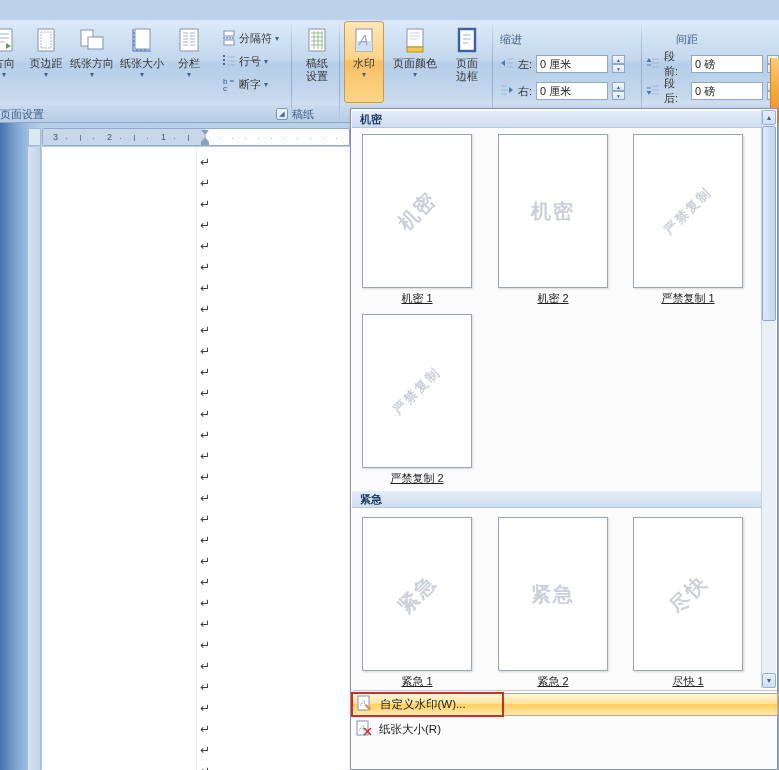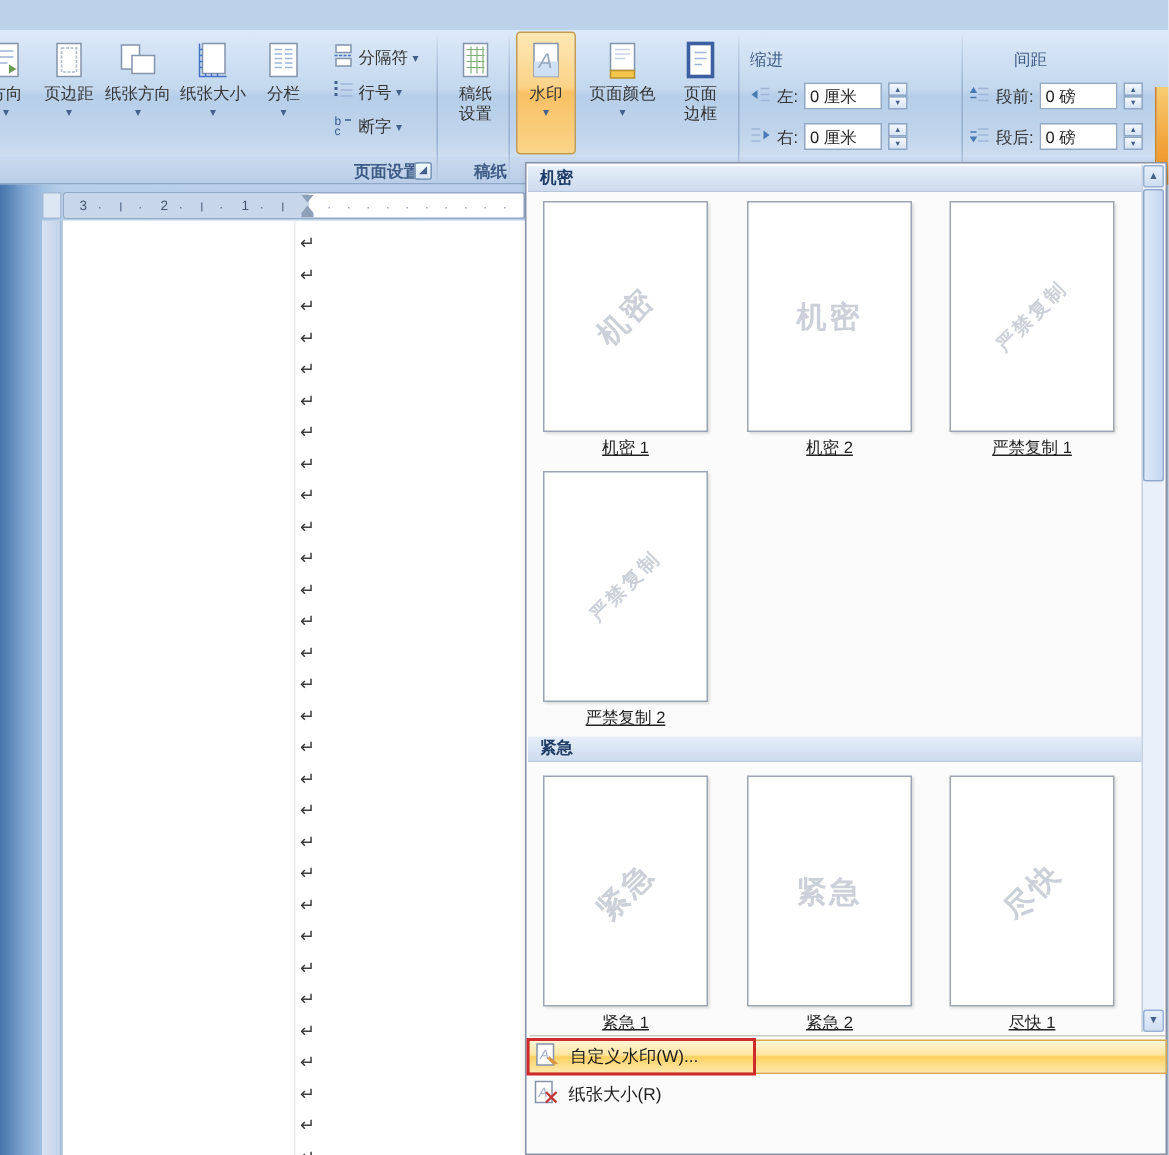--- a/index.html
+++ b/index.html
@@ -26,30 +26,30 @@
   .lbtn.pressed{background:linear-gradient(#fde8b4,#fbd388 45%,#f8c064 50%,#fbd488);border:1px solid #c79b4e;}
   .sbtn-col{position:absolute;left:222px;top:7px;width:70px;}
   .sbtn{display:flex;align-items:center;height:23px;gap:3px;font-size:11px;color:#333;cursor:default;}
   .sbtn .arrow{font-size:8px;color:#44618c;}
   .vsep{position:absolute;top:23px;height:99px;width:1px;
     background:linear-gradient(rgba(150,175,205,.1),#96afcd 40%,#96afcd 70%,rgba(150,175,205,.1));z-index:2;}
 
   
   .pane-title{position:absolute;font-size:11px;color:#3e5c85;}
   .spinrow{position:absolute;height:20px;display:flex;align-items:center;gap:4px;font-size:11px;color:#333;}
-  .spin-input{width:52px;height:18px;border:1px solid #91a8c5;font-size:11px;padding:0 3px;background:#fff;
+  .spin-input{width:72px;height:18px;border:1px solid #91a8c5;font-size:11px;padding:0 3px;background:#fff;
     font-family:"Liberation Sans","DejaVu Sans",sans-serif;color:#222;}
   .spinbtns{display:flex;flex-direction:column;width:13px;}
   .spinbtns span{height:9px;font-size:5px;line-height:8px;text-align:center;border:1px solid #91a8c5;
     background:linear-gradient(#f3f8fd,#d7e4f4);color:#44618c;cursor:default;}
 
   
   .grouplabels{position:absolute;left:0;top:105px;width:100%;height:18px;
     background:linear-gradient(#cadaee,#b9cee7);border-bottom:1px solid #8fa8c6;font-size:11px;color:#3e5c85;}
-  .glabel{position:absolute;top:2px;text-align:right;white-space:nowrap;font-weight:bold;}
+  .glabel{position:absolute;top:2px;text-align:left;white-space:nowrap;}
   .launcher{position:absolute;left:276px;top:3px;width:12px;height:12px;border:1px solid #7d97b8;border-radius:2px;
     background:linear-gradient(#f3f8fd,#d7e4f4);font-size:7px;line-height:10px;text-align:center;color:#44618c;cursor:default;}
 
   .edge-strip{position:absolute;right:0;top:58px;width:9px;height:65px;
     background:linear-gradient(#f8cd74,#f2a23a 60%,#ef9428);border-left:1px solid #cf8322;z-index:3;}
 
   
   .docarea{position:absolute;left:0;top:123px;width:100%;height:647px;
     background:linear-gradient(90deg,#4674ac 0px,#5d89bb 7px,#83a8d2 17px,#a2c1e3 29px,#b8cfe9 42px,#bcd2ea 100%);}
   .vruler{position:absolute;left:28px;top:24px;width:13px;height:623px;

